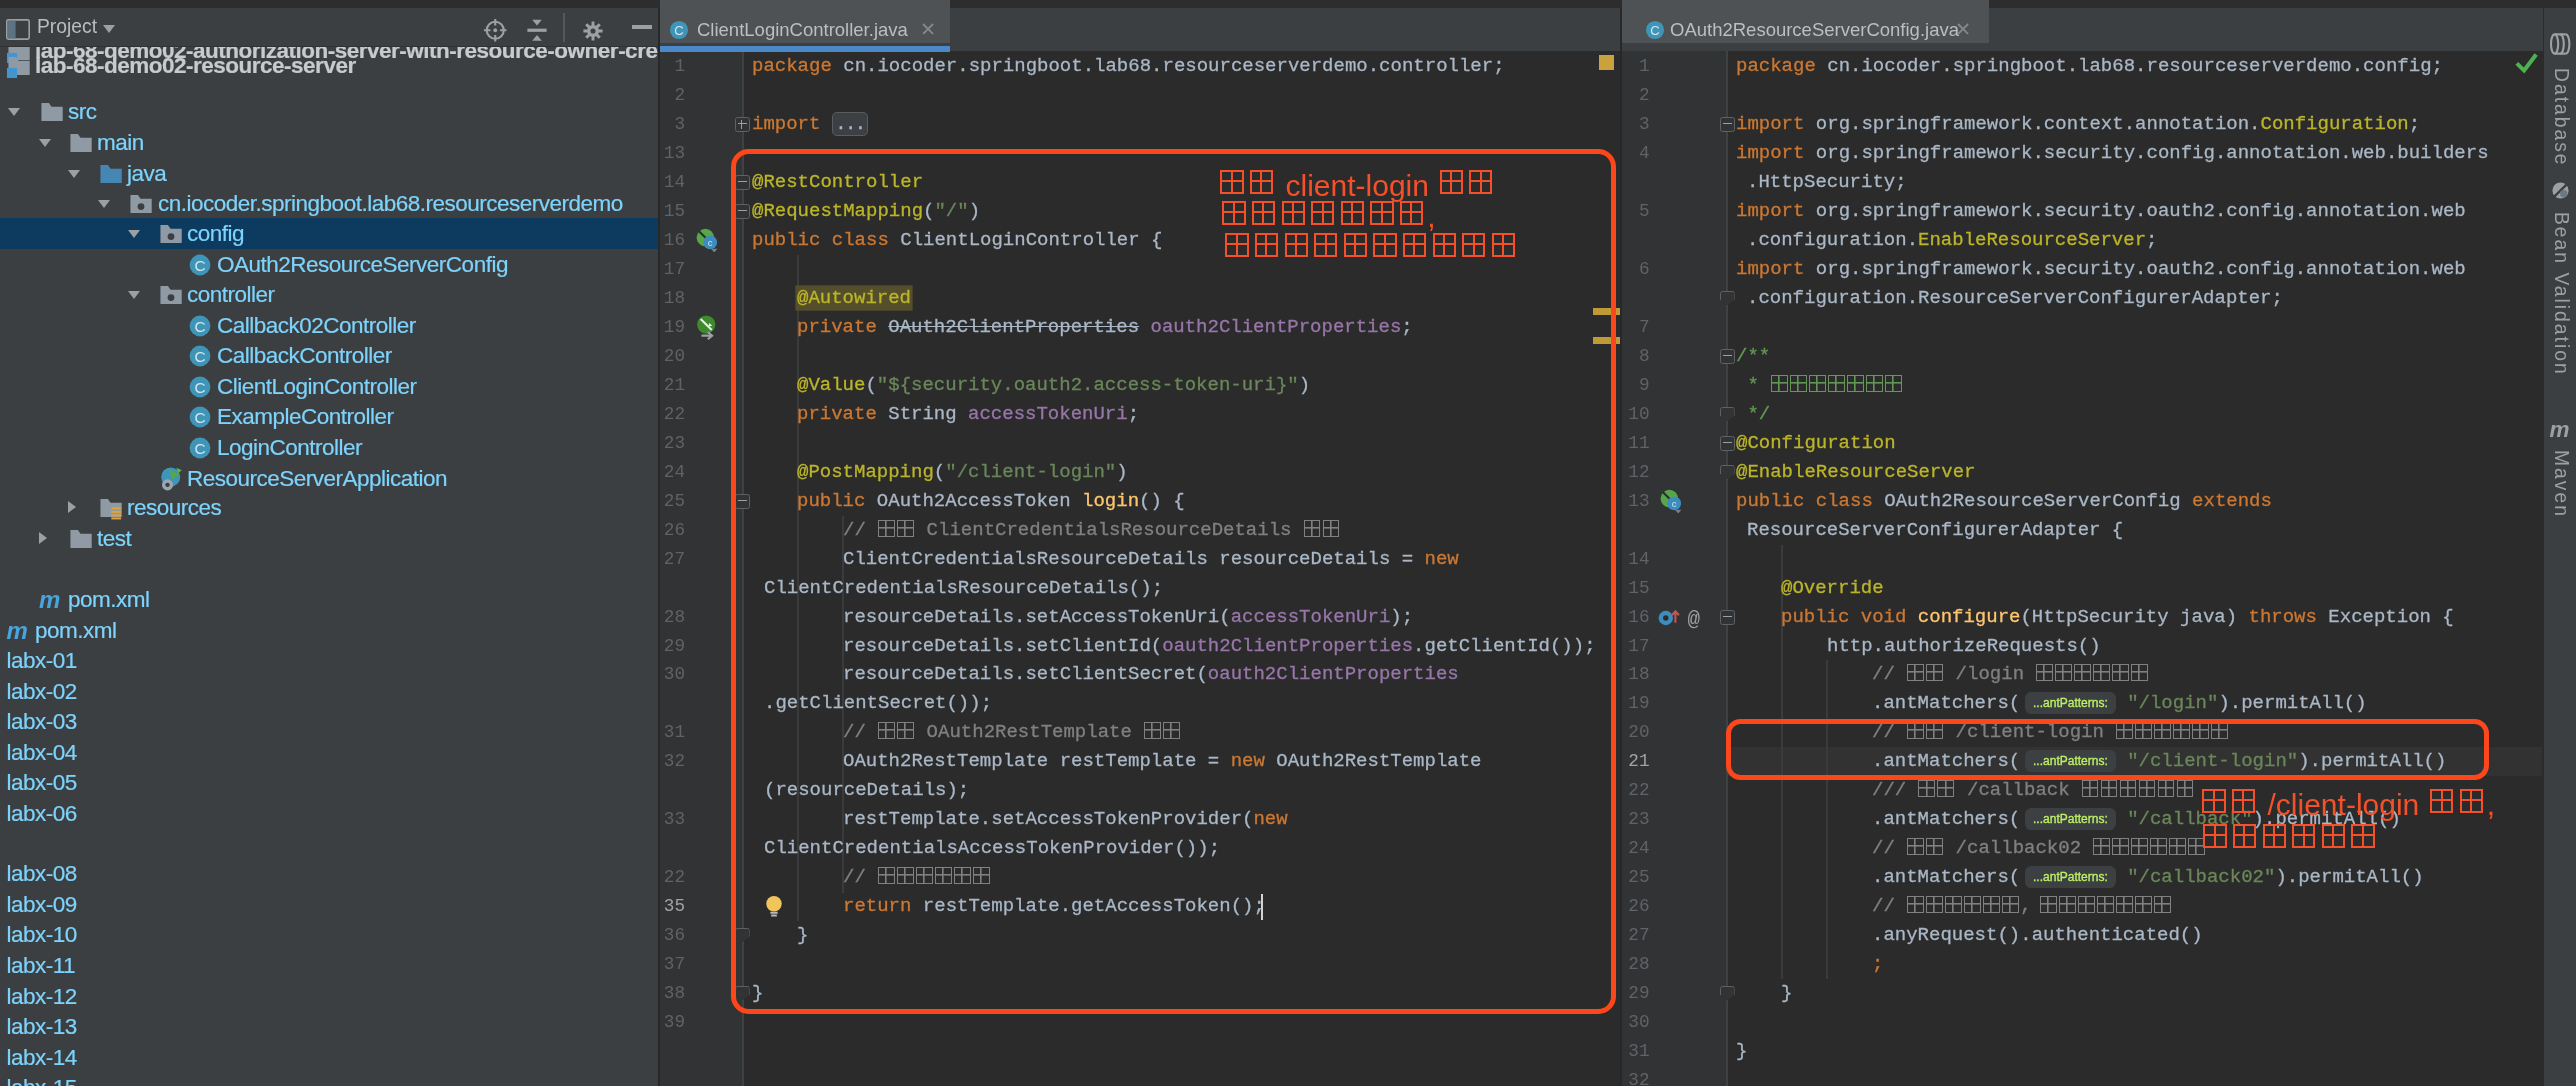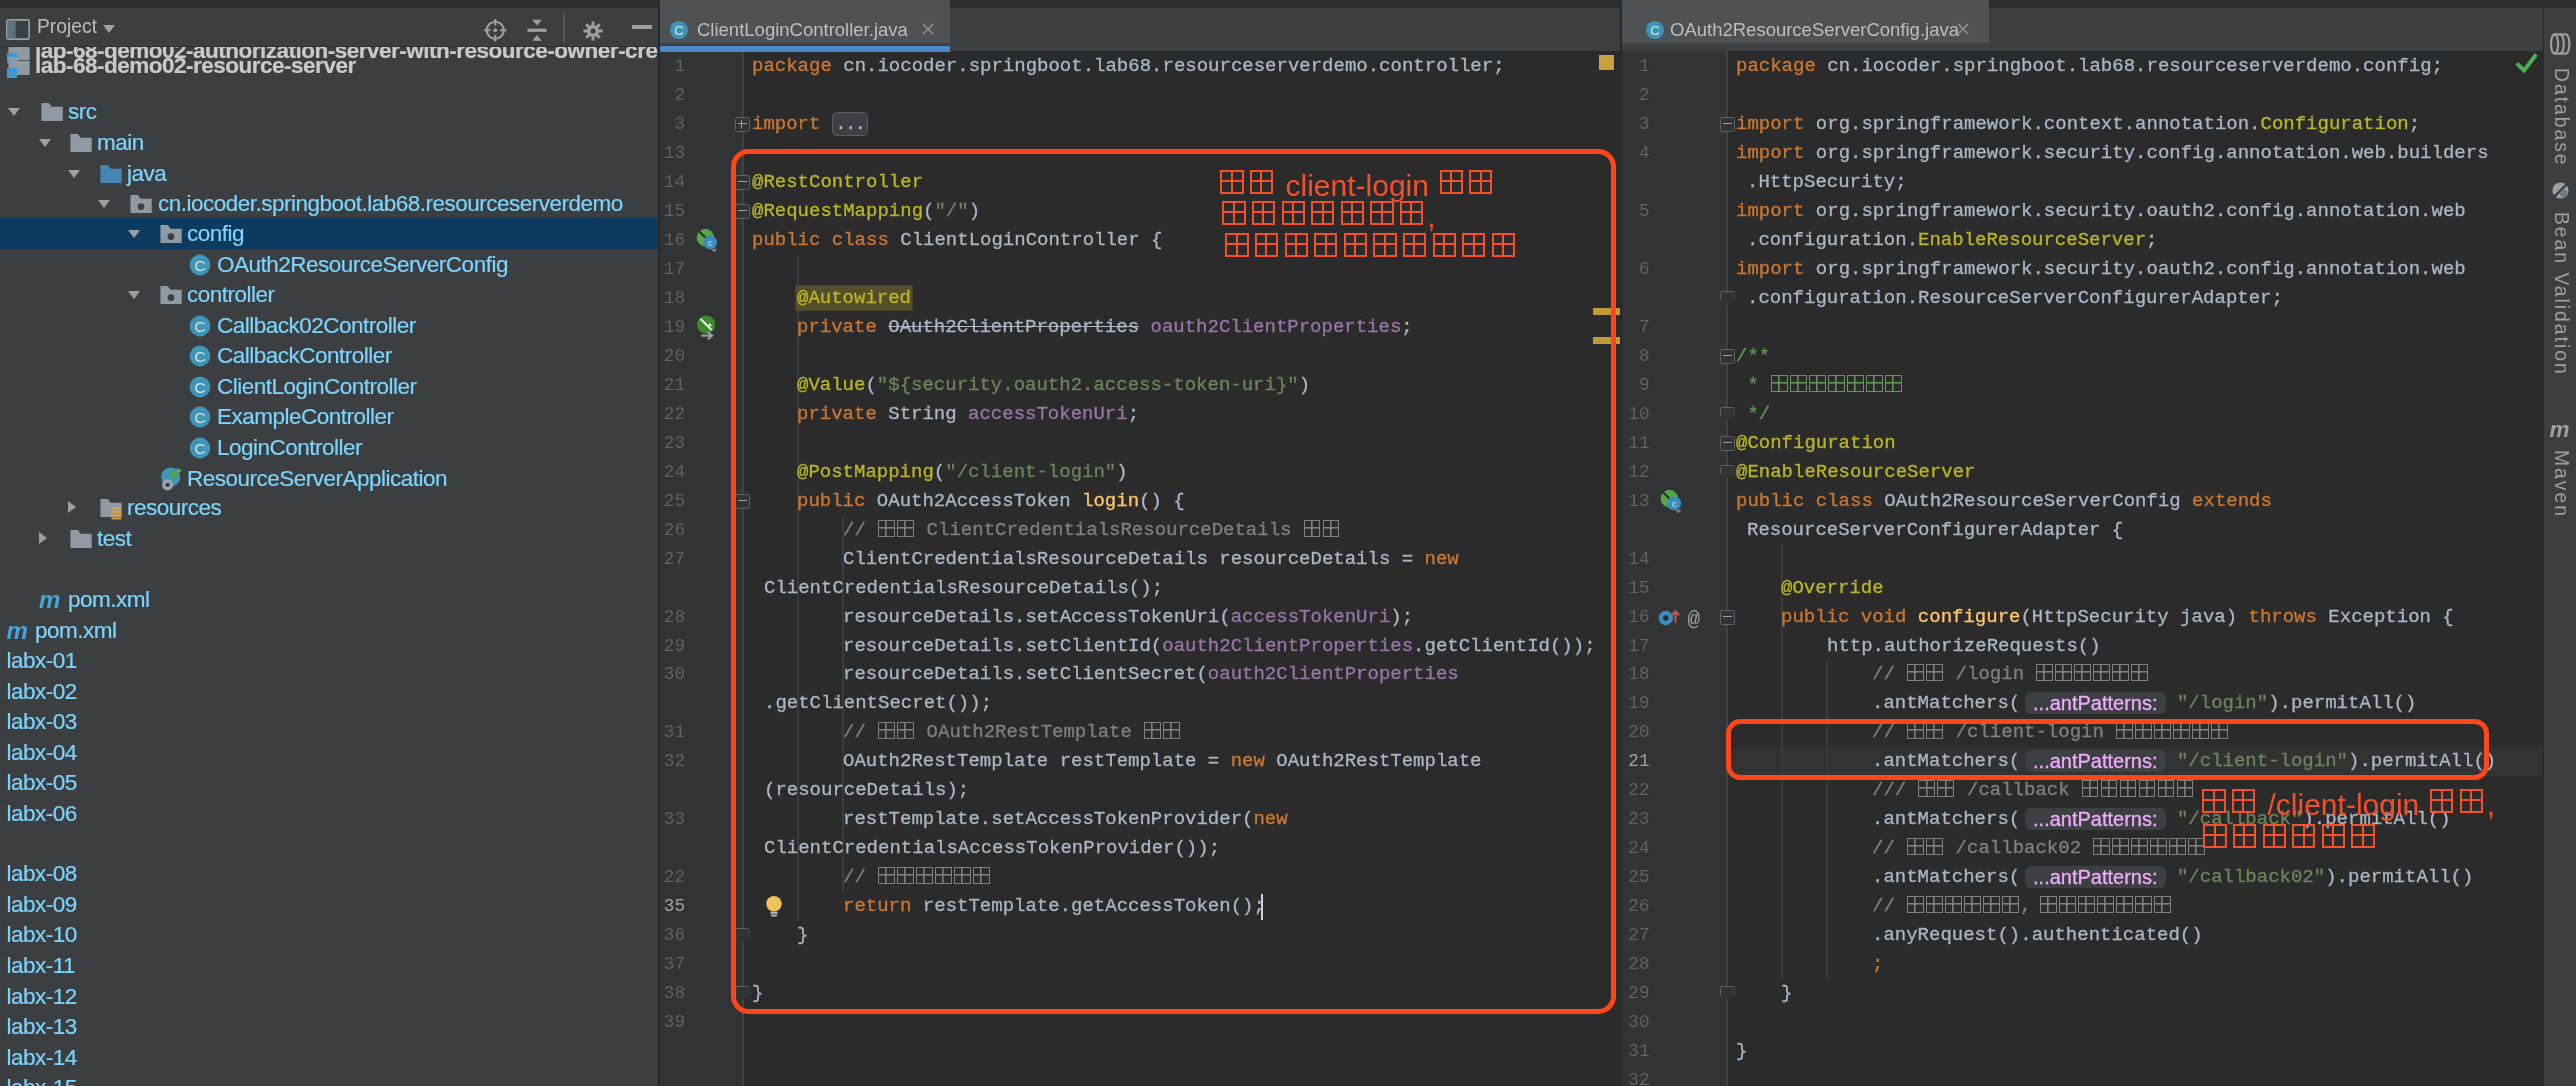--- a/index.html
+++ b/index.html
@@ -41,22 +41,22 @@
   font-family:"Liberation Mono", monospace; font-size:17.7px; color:#606366; z-index:2; }
 .ln.b { color:#a4a3a3; }
 .kw { color:#cc7832; } .ann { color:#bbb529; } .str { color:#6a8759; }
 .cmt { color:#808080; } .fld { color:#9876aa; } .mtd { color:#ffc66d; }
 .def { color:#a9b7c6; } .doc { color:#629755; }
 .strike { text-decoration:line-through; }
 .hl-ann { background:#554e2b; box-shadow:0 0 0 1.6px #554e2b; }
 .foldbadge { display:inline-block; background:#3c4045; border:0.8px solid #5a5d5e; border-radius:4.8px;
   padding:0 2.4px; line-height:22.5px; height:24px; vertical-align:middle; color:#a9b7c6; letter-spacing:-1.6px; }
 .pill { display:inline-block; background:#3d4043; border-radius:6.4px; padding:0 8px; margin-left:4.8px;
-  font-family:"Liberation Sans", sans-serif; font-size:20px; line-height:22.5px; height:22.5px;
-  color:#f0abfc; vertical-align:middle; }
+  font-family:"Liberation Sans", sans-serif; font-size:12px; line-height:22.5px; height:22.5px;
+  color:#bef264; vertical-align:middle; }
 
 .z { display:inline-block; position:relative; width:19px; height:19.3px; vertical-align:-3.2px; }
 .z::before { content:""; position:absolute; left:0.8px; right:1.6px; top:0.8px; bottom:1.6px;
   border:1.6px solid currentColor; }
 .z::after { content:""; position:absolute; left:0.8px; right:1.6px; top:0.8px; bottom:1.6px;
   background:linear-gradient(currentColor,currentColor) 0 7.2px/100% 1.6px no-repeat,
              linear-gradient(currentColor,currentColor) 7.2px 0/1.6px 100% no-repeat; }
 .zc { display:inline-block; width:19px; }
 .za { display:inline-block; position:relative; width:28px; height:27px; margin-right:1.6px; }
 .za::before { content:""; position:absolute; left:2.4px; right:2.4px; top:0.8px; bottom:1.6px; border:2.4px solid currentColor; }

